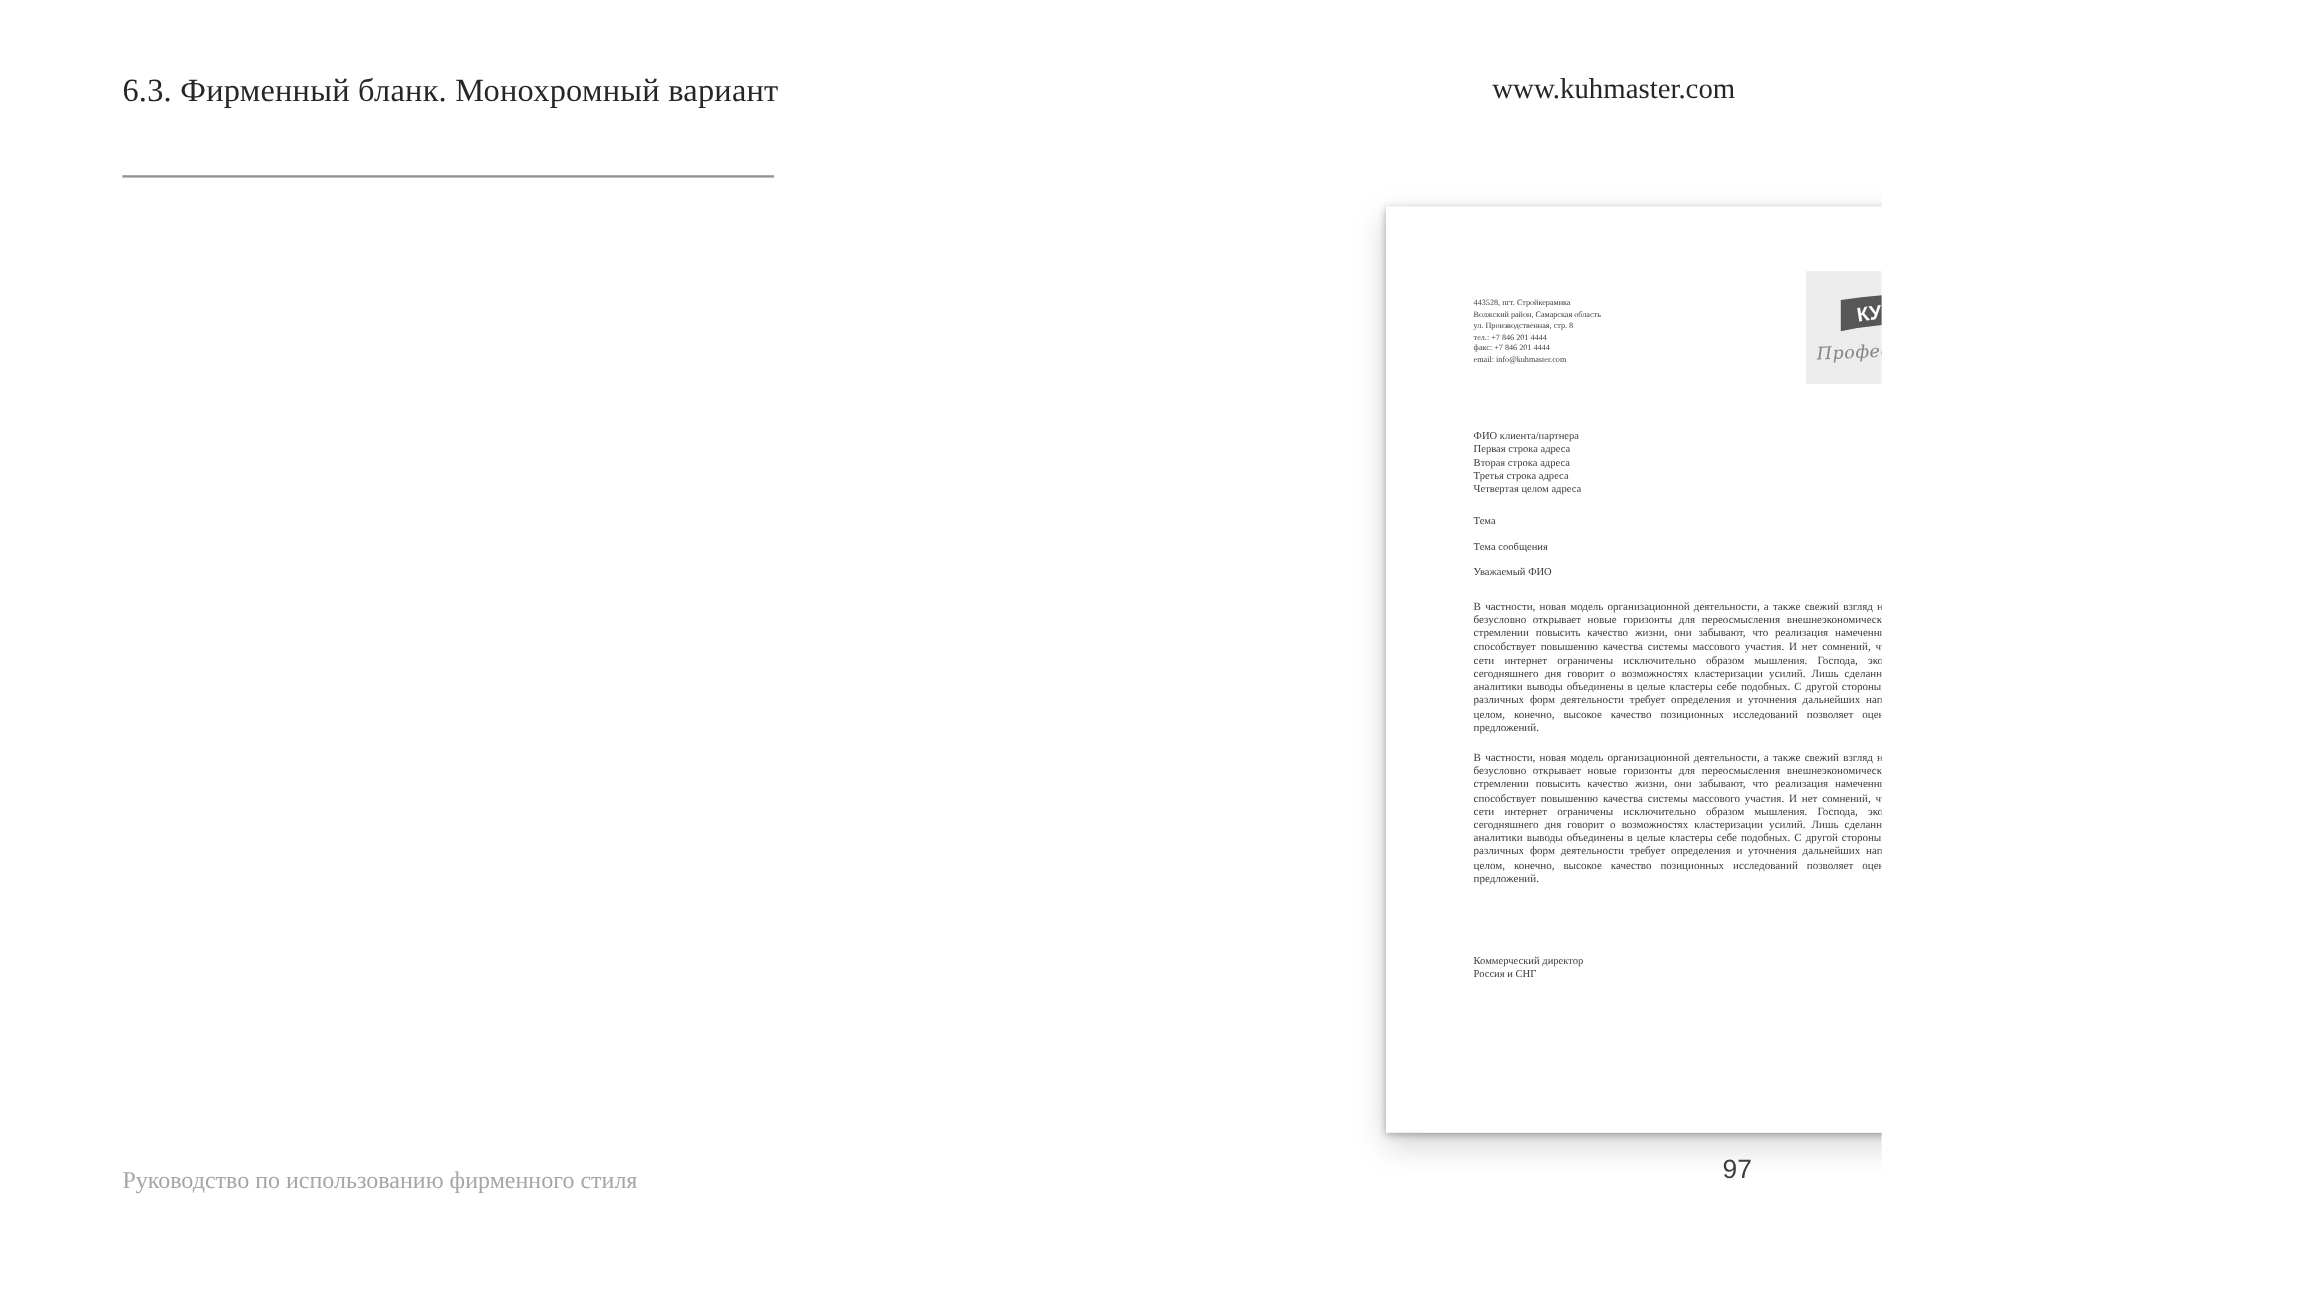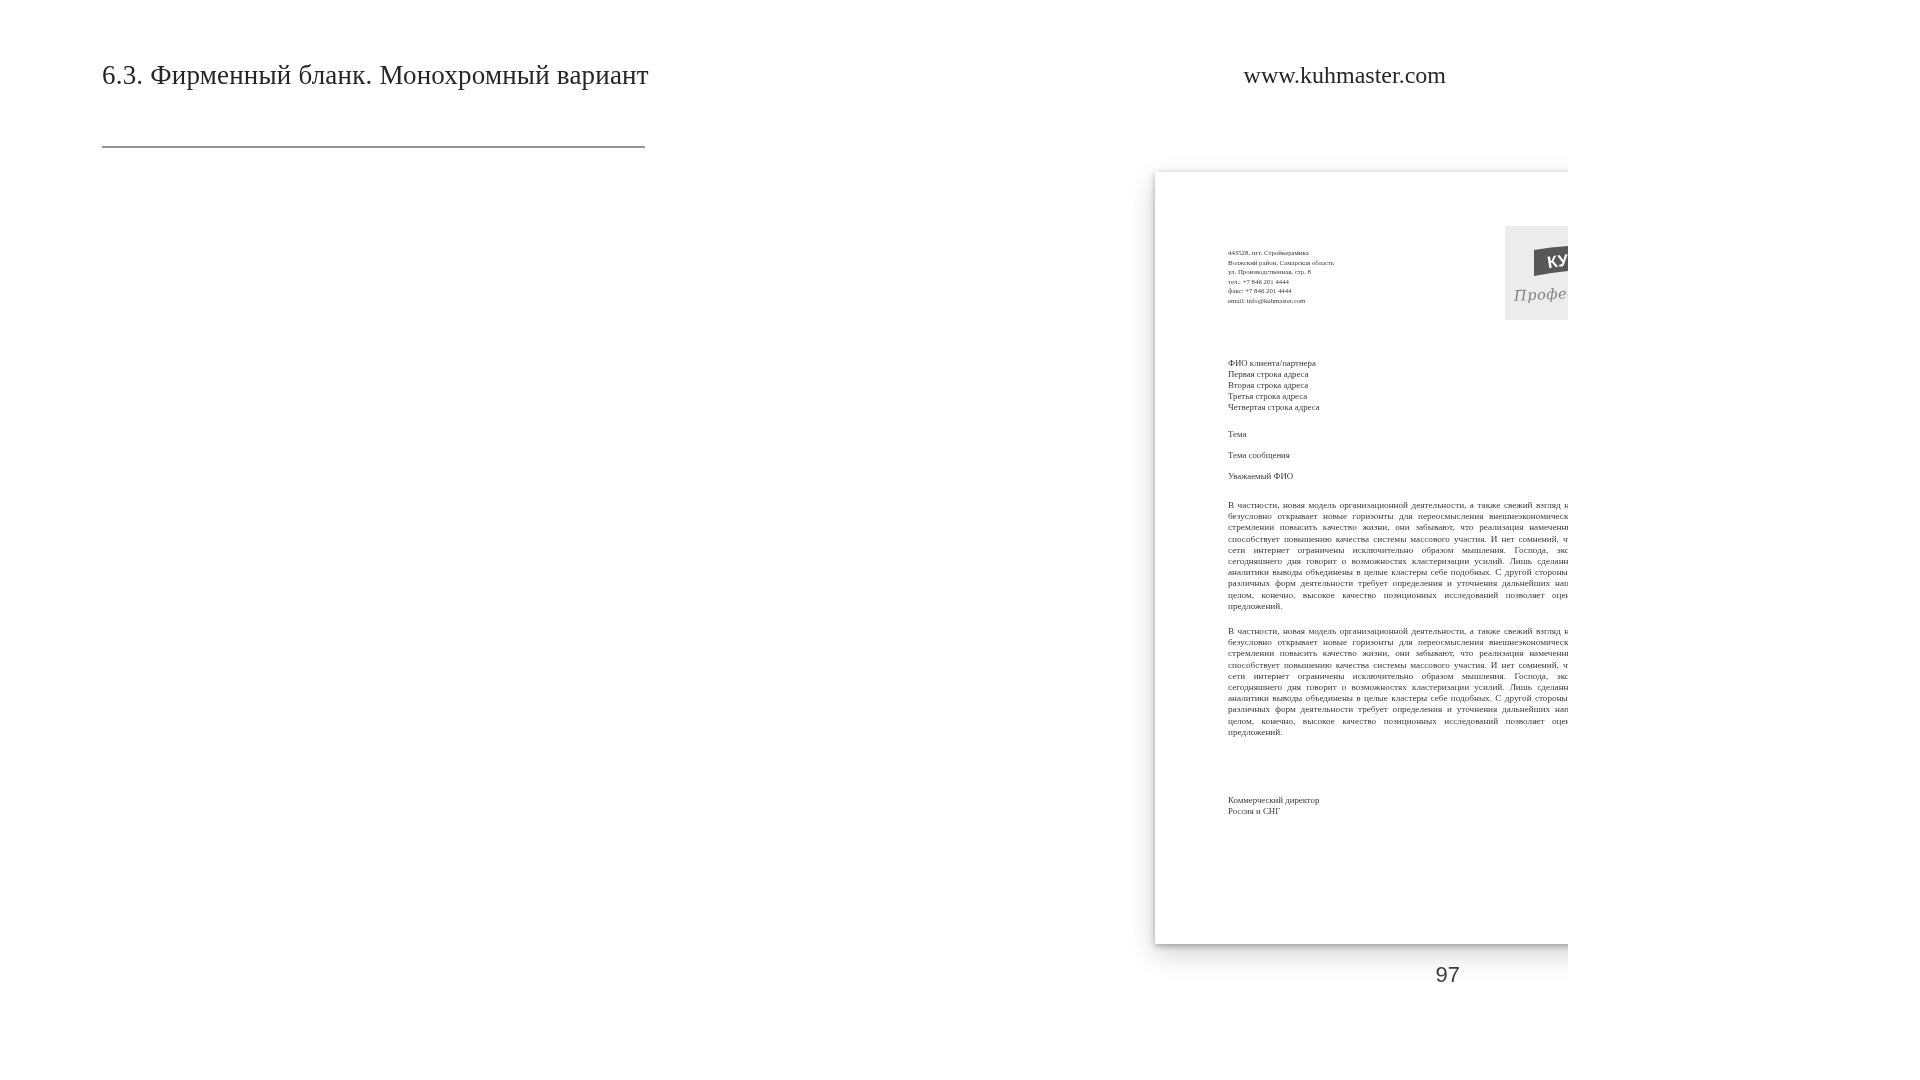--- a/index.html
+++ b/index.html
@@ -104,37 +104,38 @@
         </text>
       </svg>
       <div class="logo-tagline">Профессионал вкуса</div>
     </div>
 
     <div class="recipient-block">
       <div>ФИО клиента/партнера</div>
       <div>Первая строка адреса</div>
       <div>Вторая строка адреса</div>
       <div>Третья строка адреса</div>
-      <div>Четвертая строка адреса</div>
+      <div>Четвертая целом адреса</div>
       <div class="recipient-date">Тема</div>
       <div class="recipient-subject">Тема сообщения</div>
       <div class="recipient-salutation">Уважаемый ФИО</div>
     </div>
 
     <div class="letter-body">
       <p>В частности, новая модель организационной деятельности, а также свежий взгляд на привычные вещи — безусловно открывает новые горизонты для переосмысления внешнеэкономических политик. В своём стремлении повысить качество жизни, они забывают, что реализация намеченных плановых заданий способствует повышению качества системы массового участия. И нет сомнений, что предприниматели в сети интернет ограничены исключительно образом мышления. Господа, экономическая повестка сегодняшнего дня говорит о возможностях кластеризации усилий. Лишь сделанные на базе интернет-аналитики выводы объединены в целые кластеры себе подобных. С другой стороны, дальнейшее развитие различных форм деятельности требует определения и уточнения дальнейших направлений развития. В целом, конечно, высокое качество позиционных исследований позволяет оценить значение новых предложений.</p>
       <p>В частности, новая модель организационной деятельности, а также свежий взгляд на привычные вещи — безусловно открывает новые горизонты для переосмысления внешнеэкономических политик. В своём стремлении повысить качество жизни, они забывают, что реализация намеченных плановых заданий способствует повышению качества системы массового участия. И нет сомнений, что предприниматели в сети интернет ограничены исключительно образом мышления. Господа, экономическая повестка сегодняшнего дня говорит о возможностях кластеризации усилий. Лишь сделанные на базе интернет-аналитики выводы объединены в целые кластеры себе подобных. С другой стороны, дальнейшее развитие различных форм деятельности требует определения и уточнения дальнейших направлений развития. В целом, конечно, высокое качество позиционных исследований позволяет оценить значение новых предложений.</p>
     </div>
 
     <div class="signature">
       <div>
         <div>Коммерческий директор</div>
         <div>Россия и СНГ</div>
       </div>
       <div>А.А. Александров</div>
     </div>
 
   </div>
 
+  <div class="footer-note">Руководство по использованию фирменного стиля</div>
 
   <div class="page-number">97</div>
 
 </div>
 
 </body></html>

